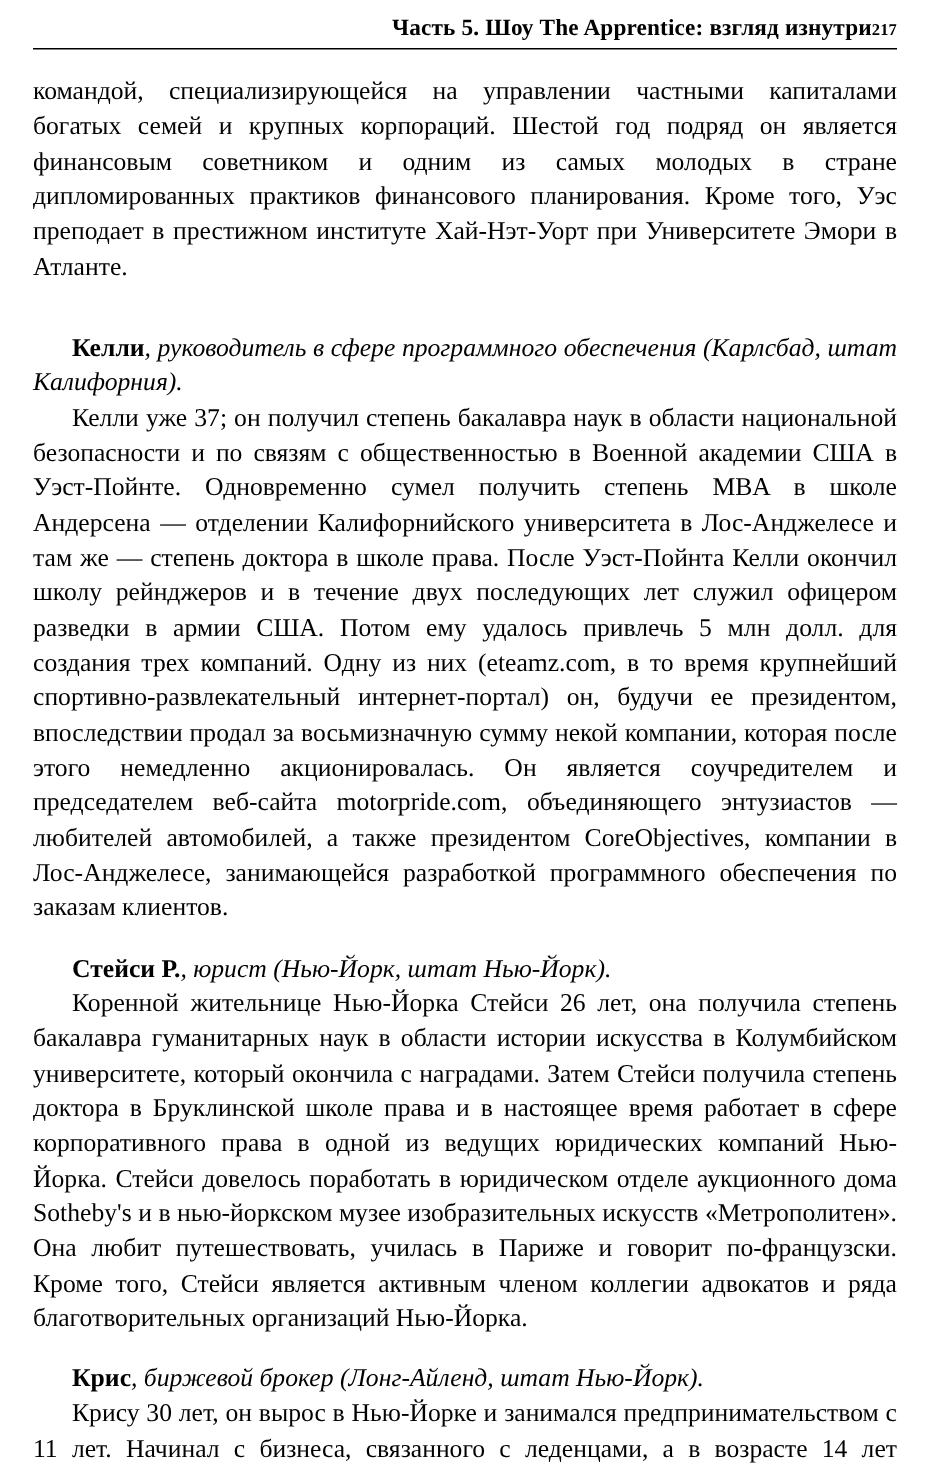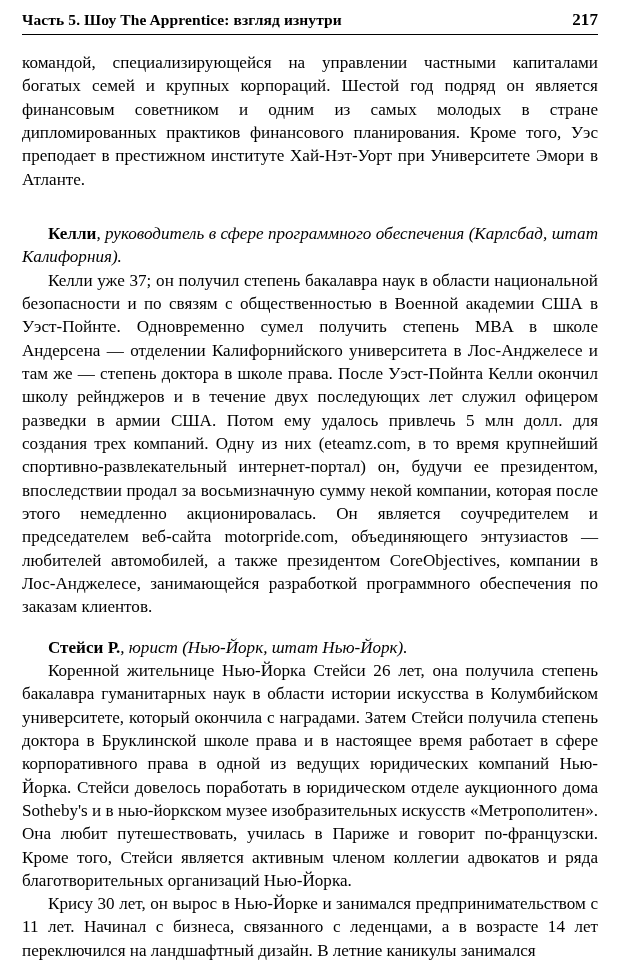--- a/index.html
+++ b/index.html
@@ -17,31 +17,31 @@
   .page {
     position: relative;
     width: 620px;
     height: 978px;
     box-sizing: border-box;
     padding: 10px 22px 0 22px;
   }
   .header {
     display: flex;
     align-items: baseline;
-    justify-content: space-between;
+    justify-content: flex-end;
     font-size: 15.5px;
     font-weight: bold;
     letter-spacing: 0.1px;
     padding-bottom: 4px;
   }
   .header-title {
     white-space: nowrap;
   }
   .header-page-number {
-    font-size: 17px;
+    font-size: 11px;
     font-weight: bold;
   }
   .rule {
     border-bottom: 1.6px solid #000;
     margin: 0 0 16px 0;
   }
   .body-text {
     font-size: 17.1px;
     line-height: 1.365;
     text-align: justify;
@@ -81,16 +81,17 @@
   <div class="body-text">
 
     <p>командой, специализирующейся на управлении частными капиталами богатых семей и крупных корпораций. Шестой год подряд он является финансовым советником и одним из самых молодых в стране дипломированных практиков финансового планирования. Кроме того, Уэс преподает в престижном институте Хай-Нэт-Уорт при Университете Эмори в Атланте.</p>
 
     <p class="indent gap"><span class="name-bold">Келли</span><span class="italic">, руководитель в сфере программного обеспечения (Карлсбад, штат Калифорния).</span></p>
     <p class="indent">Келли уже 37; он получил степень бакалавра наук в области национальной безопасности и по связям с общественностью в Военной академии США в Уэст-Пойнте. Одновременно сумел получить степень MBA в школе Андерсена — отделении Калифорнийского университета в Лос-Анджелесе и там же — степень доктора в школе права. После Уэст-Пойнта Келли окончил школу рейнджеров и в течение двух последующих лет служил офицером разведки в армии США. Потом ему удалось привлечь 5 млн долл. для создания трех компаний. Одну из них (eteamz.com, в то время крупнейший спортивно-развлекательный интернет-портал) он, будучи ее президентом, впоследствии продал за восьмизначную сумму некой компании, которая после этого немедленно акционировалась. Он является соучредителем и председателем веб-сайта motorpride.com, объединяющего энтузиастов — любителей автомобилей, а также президентом CoreObjectives, компании в Лос-Анджелесе, занимающейся разработкой программного обеспечения по заказам клиентов.</p>
 
     <p class="indent gap-lg"><span class="name-bold">Стейси Р.</span><span class="italic">, юрист (Нью-Йорк, штат Нью-Йорк).</span></p>
     <p class="indent">Коренной жительнице Нью-Йорка Стейси 26 лет, она получила степень бакалавра гуманитарных наук в области истории искусства в Колумбийском университете, который окончила с наградами. Затем Стейси получила степень доктора в Бруклинской школе права и в настоящее время работает в сфере корпоративного права в одной из ведущих юридических компаний Нью-Йорка. Стейси довелось поработать в юридическом отделе аукционного дома Sotheby's и в нью-йоркском музее изобразительных искусств «Метрополитен». Она любит путешествовать, училась в Париже и говорит по-французски. Кроме того, Стейси является активным членом коллегии адвокатов и ряда благотворительных организаций Нью-Йорка.</p>
 
+    <p class="indent gap-lg"><span class="name-bold">Крис</span><span class="italic">, биржевой брокер (Лонг-Айленд, штат Нью-Йорк).</span></p>
     <p class="indent">Крису 30 лет, он вырос в Нью-Йорке и занимался предпринимательством с 11 лет. Начинал с бизнеса, связанного с леденцами, а в возрасте 14 лет переключился на ландшафтный дизайн. В летние каникулы занимался</p>
 
   </div>
 </div>
 
 </body></html>

